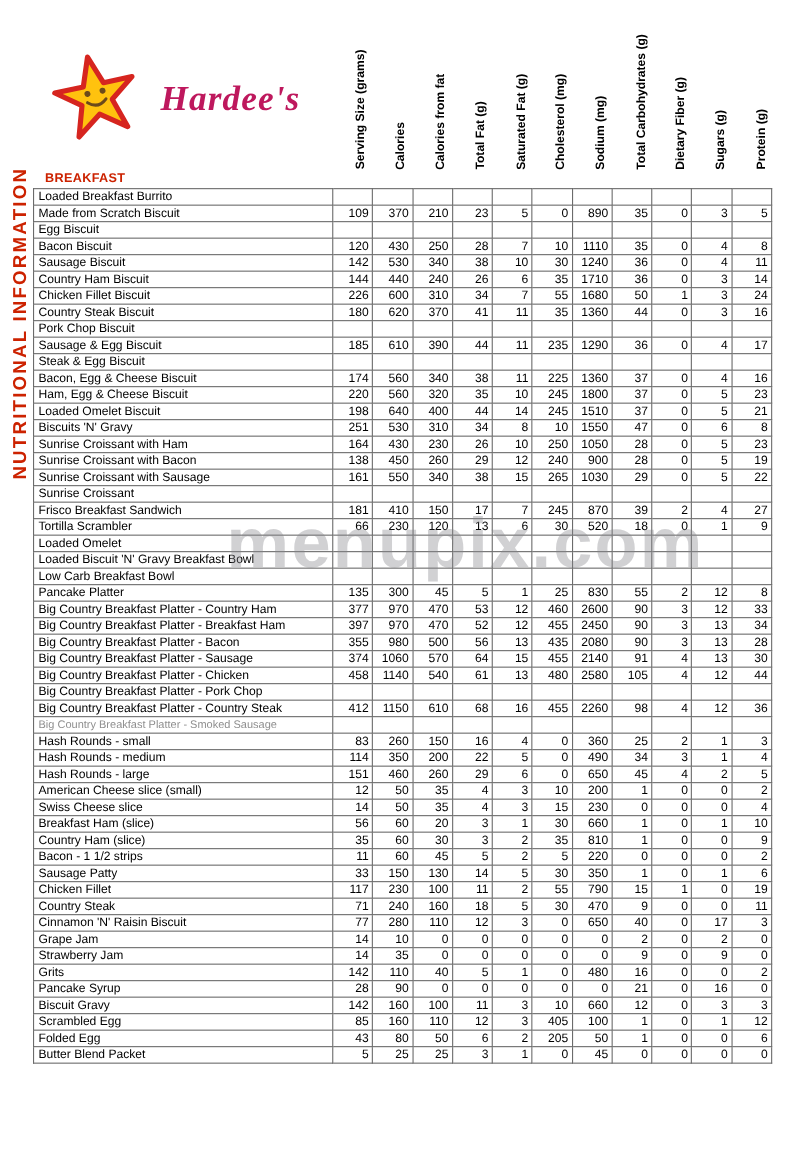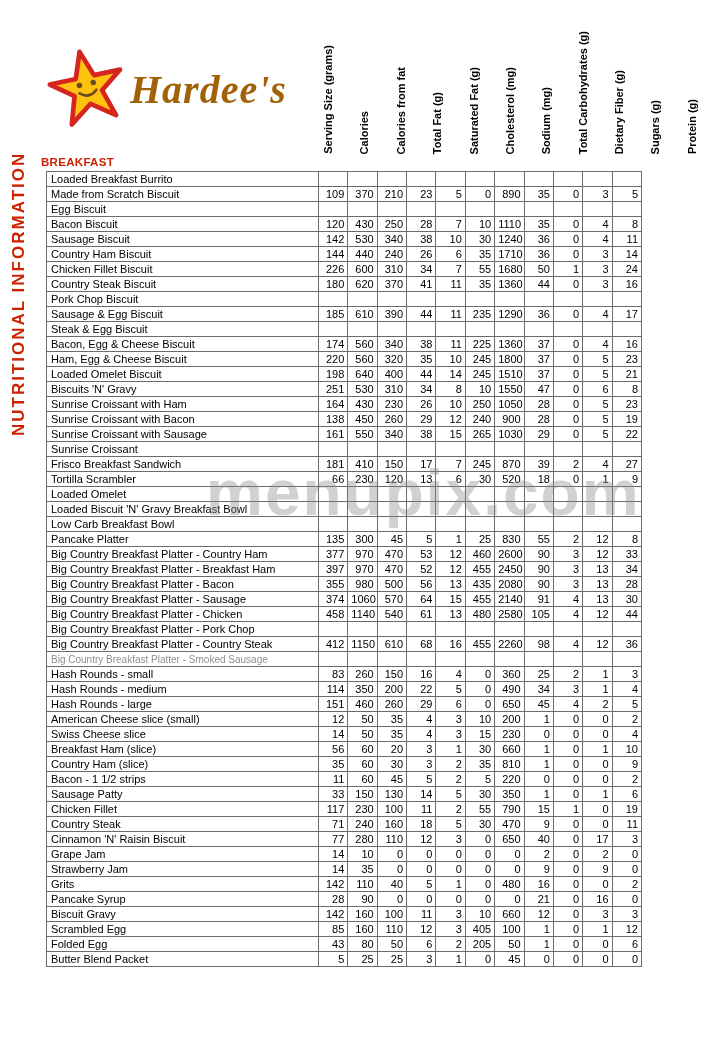--- a/index.html
+++ b/index.html
@@ -18,21 +18,21 @@
     transform:rotate(-90deg); transform-origin:0 0;
     white-space:nowrap;
     color:#cc2200; font-weight:bold; font-size:17px; letter-spacing:2px;
   }
 
   
   .logo { position:absolute; left:48px; top:48px; display:flex; align-items:center; }
   .logo svg { transform:rotate(-12deg); }
   .brand-text {
     font-family:"Liberation Serif", serif; font-style:italic; font-weight:bold;
-    font-size:40px; color:#a16207; margin-left:4px; letter-spacing:1px;
+    font-size:32px; color:#be185d; margin-left:20px; letter-spacing:1px;
   }
 
   
   .col-headers {
     position:absolute; left:38px; top:6px; width:672px; height:148px;
     display:flex;
   }
   .header-spacer { width:272px; flex:none; }
   .col-header { flex:1; display:flex; align-items:flex-end; justify-content:center; }
   .col-header span {
@@ -42,21 +42,21 @@
   }
 
   
   .section-label {
     position:absolute; left:41px; top:156px;
     color:#cc2200; font-weight:bold; font-size:11.5px; letter-spacing:0.3px;
   }
 
   
   table {
-    position:absolute; left:46px; top:171px; width:596px;
+    position:absolute; left:30px; top:171px; width:672px;
     border-collapse:collapse; table-layout:fixed;padding-left:44px;
   }
   .c-name { width:272px; }
   td {
     border:1px solid #6b6b6b; height:15px; font-size:11px; line-height:13px;
     padding:0 3px; color:#000; white-space:nowrap; overflow:hidden;
     background:#fff;
   }
   td.item-name { text-align:left; padding-left:4px; }
   td.num { text-align:right; padding-right:3px; }

